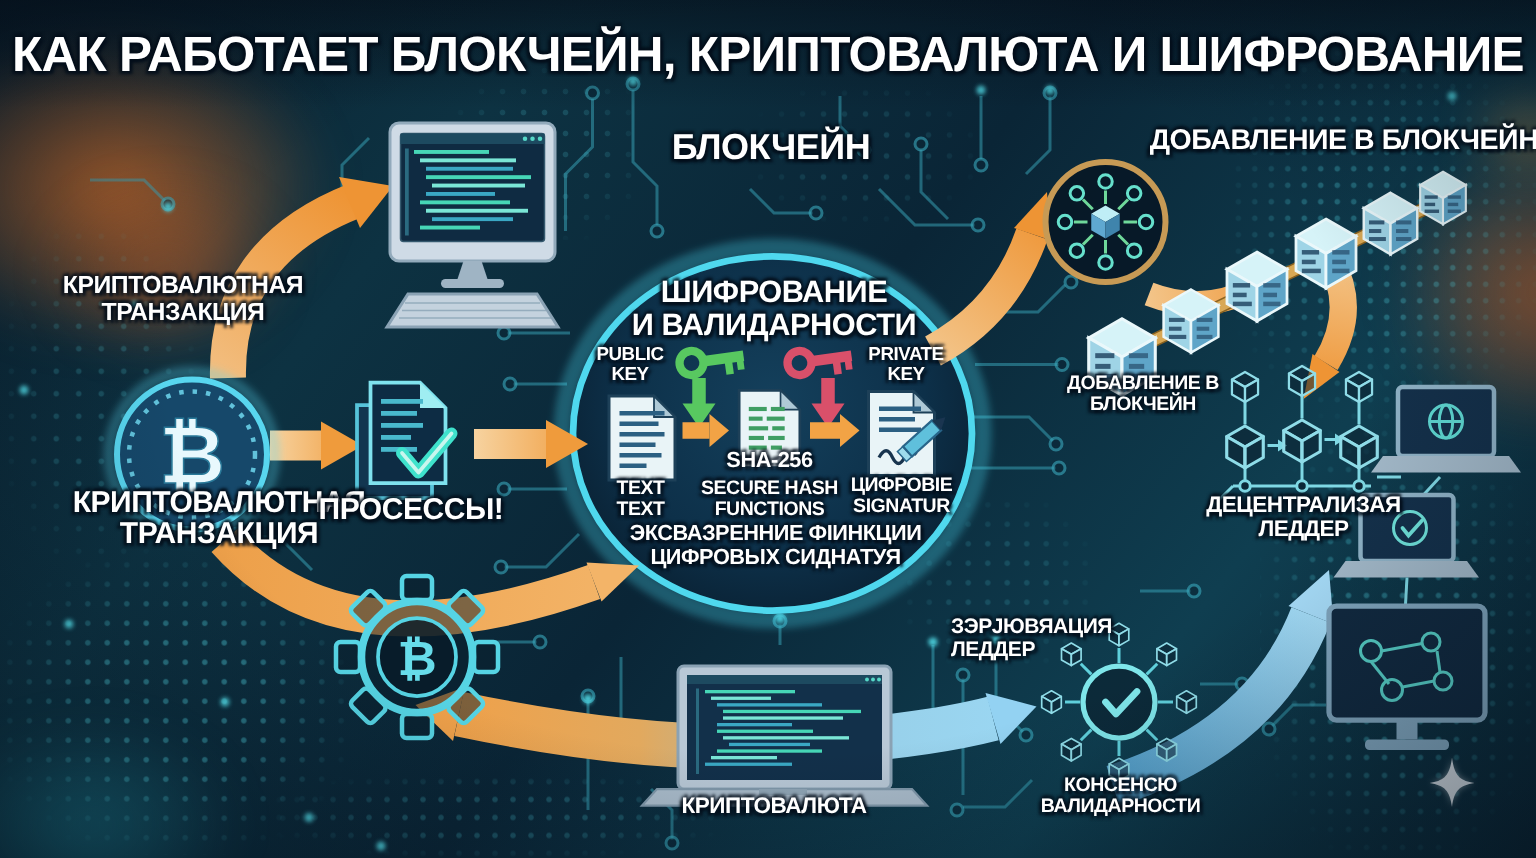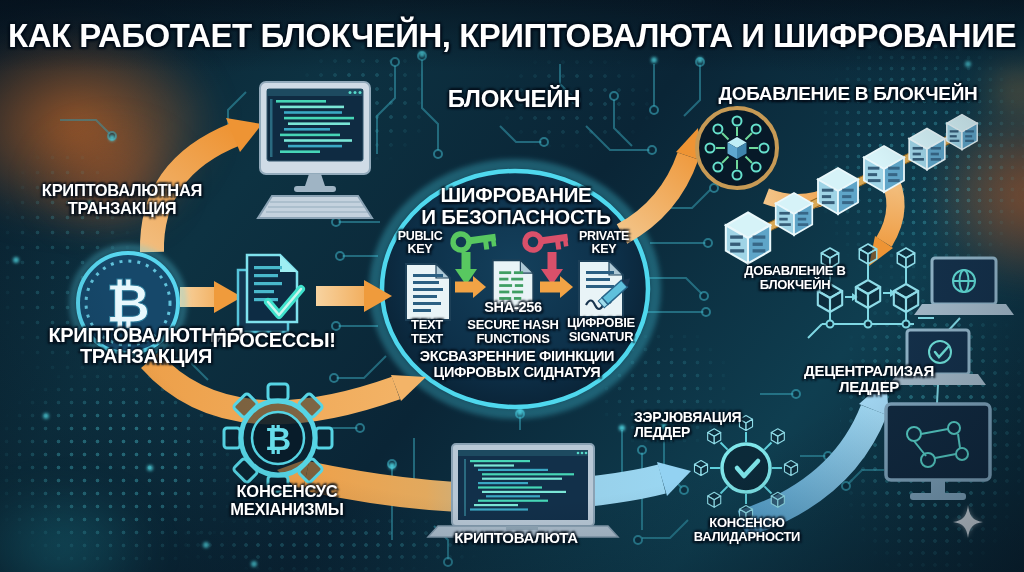--- a/index.html
+++ b/index.html
@@ -556,21 +556,21 @@
     <div>КРИПТОВАЛЮТНАЯ</div>
     <div>ТРАНЗАКЦИЯ</div>
   </div>
 
   <div class="lbl" style="left:274px;top:330px;font-size:20px;">ПРОСЕССЫ!</div>
 
   <div class="lbl" style="left:514px;top:86px;font-size:24px;">БЛОКЧЕЙН</div>
 
   <div class="lbl" style="left:516px;top:184px;font-size:20.5px;">
     <div>ШИФРОВАНИЕ</div>
-    <div>И БЕЗОПАСНОСТЬ</div>
+    <div>И ВАЛИДАРНОСТИ</div>
   </div>
 
   <div class="lbl" style="left:420px;top:230px;font-size:12.5px;line-height:1.02;">
     <div>PUBLIC</div>
     <div>KEY</div>
   </div>
 
   <div class="lbl" style="left:604px;top:230px;font-size:12.5px;line-height:1.02;">
     <div>PRIVATE</div>
     <div>KEY</div>
@@ -591,42 +591,38 @@
   <div class="lbl" style="left:601px;top:316px;font-size:13px;line-height:1.05;">
     <div>ЦИФРОВIE</div>
     <div>SIGNATUR</div>
   </div>
 
   <div class="lbl" style="left:517px;top:349px;font-size:14.5px;">
     <div>ЭКСВАЗРЕННИЕ ФІИНКЦИИ</div>
     <div>ЦИФРОВЫХ СИДНАТУЯ</div>
   </div>
 
-  <div class="lbl" style="left:848px;top:84px;font-size:19px;">ДОБАВЛЕНИЕ В БЛОКЧЕЙН</div>
-
-  <div class="lbl" style="left:762px;top:264px;font-size:13px;margin-left:33px;">
+  <div class="lbl" style="left:896px;top:84px;font-size:19px;">ДОБАВЛЕНИЕ В БЛОКЧЕЙН</div>
+
+  <div class="lbl" style="left:762px;top:248px;font-size:13px;">
     <div>ДОБАВЛЕНИЕ В</div>
     <div>БЛОКЧЕЙН</div>
   </div>
 
-  <div class="lbl" style="left:869px;top:329px;font-size:15px;margin-top:34px;">
+  <div class="lbl" style="left:869px;top:329px;font-size:15px;">
     <div>ДЕЦЕНТРАЛИЗАЯ</div>
     <div>ЛЕДДЕР</div>
   </div>
 
   <div class="lbl left" style="left:634px;top:390px;font-size:14px;">
     <div>ЗЭРЈЮВЯАЦИЯ</div>
     <div>ЛЕДДЕР</div>
   </div>
 
   <div class="lbl" style="left:747px;top:516px;font-size:13px;">
     <div>КОНСЕНСЮ</div>
     <div>ВАЛИДАРНОСТИ</div>
   </div>
 
-  <div class="lbl" style="left:287px;top:483px;font-size:16.5px;">
-    <div>КОНСЕНСУС</div>
-    <div>МЕХІАНИЗМЫ</div>
-  </div>
 
   <div class="lbl" style="left:516px;top:530px;font-size:15px;">КРИПТОВАЛЮТА</div>
 
 </div>
 
 </body></html>

